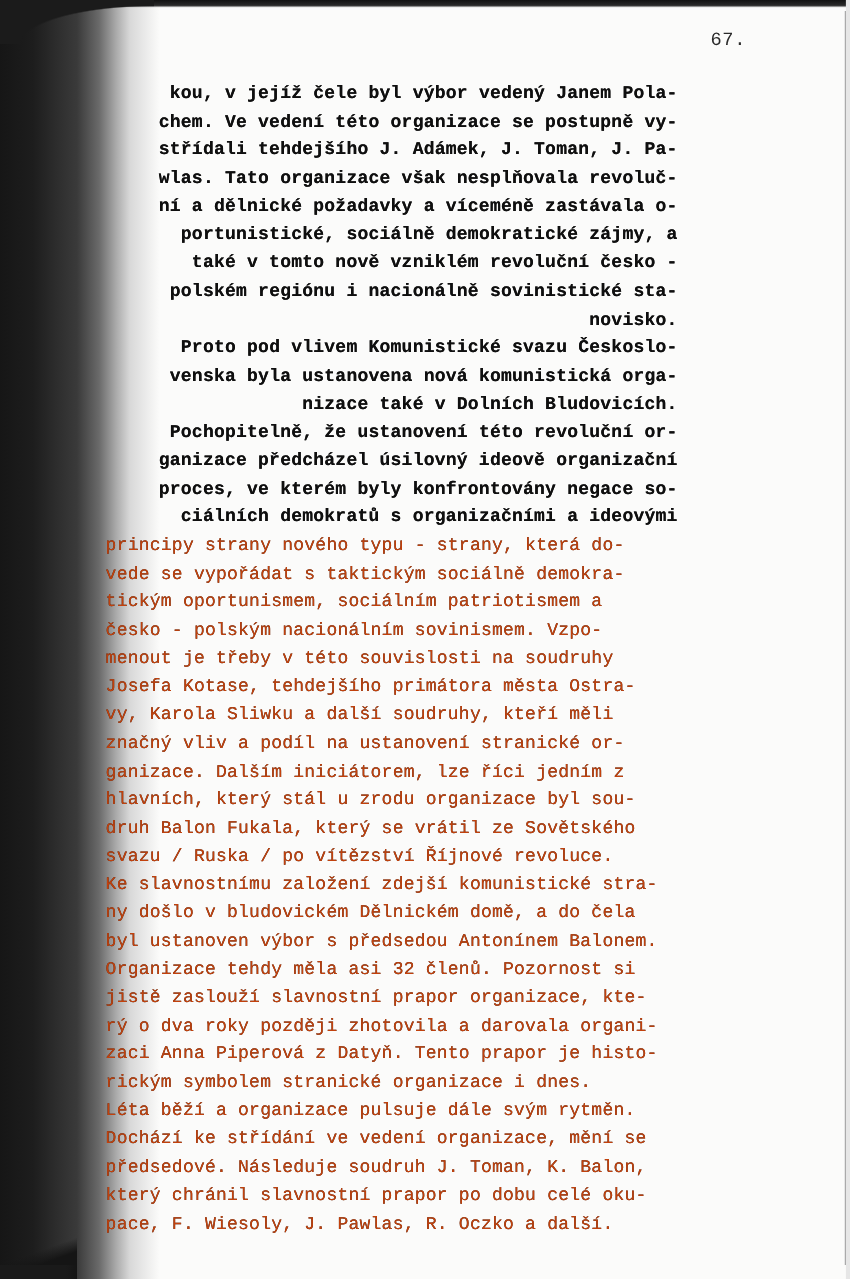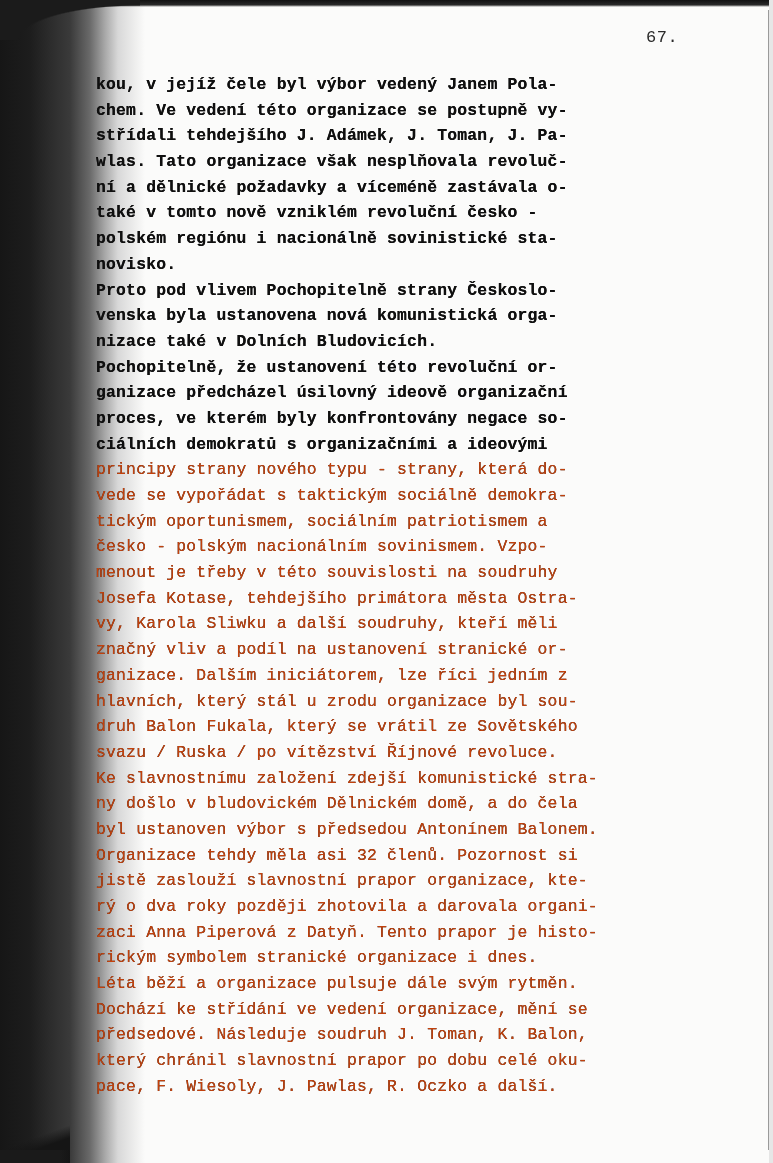--- a/index.html
+++ b/index.html
@@ -50,21 +50,21 @@
   }
   .text-block {
     position: absolute; left: 96px; top: 72px; width: 520px;
   }
   .line {
     display: block; white-space: pre;
     font-size: 16.4px; line-height: 25.7px; height: 25.7px;
     color: #c2410c; letter-spacing: 0.2px;
     text-shadow: 0 0 0.4px #222;
   }
-  .line.strong { color: #0f0f0f; font-weight: bold; }
+  .line.strong { color: #0f0f0f; font-weight: bold; text-align: right; }
 </style>
 </head>
 <body>
 
 <div class="page">
   <div class="gutter"></div>
   <div class="top-band"></div>
   <div class="top-curve"></div>
   <div class="bottom-wedge"></div>
   <div class="bottom-band"></div>
@@ -72,24 +72,25 @@
   <div class="right-edge"></div>
 
   <div class="page-number">67.</div>
 
   <div class="text-block">
     <span class="line strong">kou, v jejíž čele byl výbor vedený Janem Pola-</span>
     <span class="line strong">chem. Ve vedení této organizace se postupně vy-</span>
     <span class="line strong">střídali tehdejšího J. Adámek, J. Toman, J. Pa-</span>
     <span class="line strong">wlas. Tato organizace však nesplňovala revoluč-</span>
     <span class="line strong">ní a dělnické požadavky a víceméně zastávala o-</span>
+    <span class="line strong">portunistické, sociálně demokratické zájmy, a</span>
     <span class="line strong">také v tomto nově vzniklém revoluční česko -</span>
     <span class="line strong">polském regiónu i nacionálně sovinistické sta-</span>
     <span class="line strong">novisko.</span>
-    <span class="line strong">Proto pod vlivem Pochopitelně strany Českoslo-</span>
+    <span class="line strong">Proto pod vlivem Komunistické svazu Českoslo-</span>
     <span class="line strong">venska byla ustanovena nová komunistická orga-</span>
     <span class="line strong">nizace také v Dolních Bludovicích.</span>
     <span class="line strong">Pochopitelně, že ustanovení této revoluční or-</span>
     <span class="line strong">ganizace předcházel úsilovný ideově organizační</span>
     <span class="line strong">proces, ve kterém byly konfrontovány negace so-</span>
     <span class="line strong">ciálních demokratů s organizačními a ideovými</span>
     <span class="line">principy strany nového typu - strany, která do-</span>
     <span class="line">vede se vypořádat s taktickým sociálně demokra-</span>
     <span class="line">tickým oportunismem, sociálním patriotismem a</span>
     <span class="line">česko - polským nacionálním sovinismem. Vzpo-</span>

